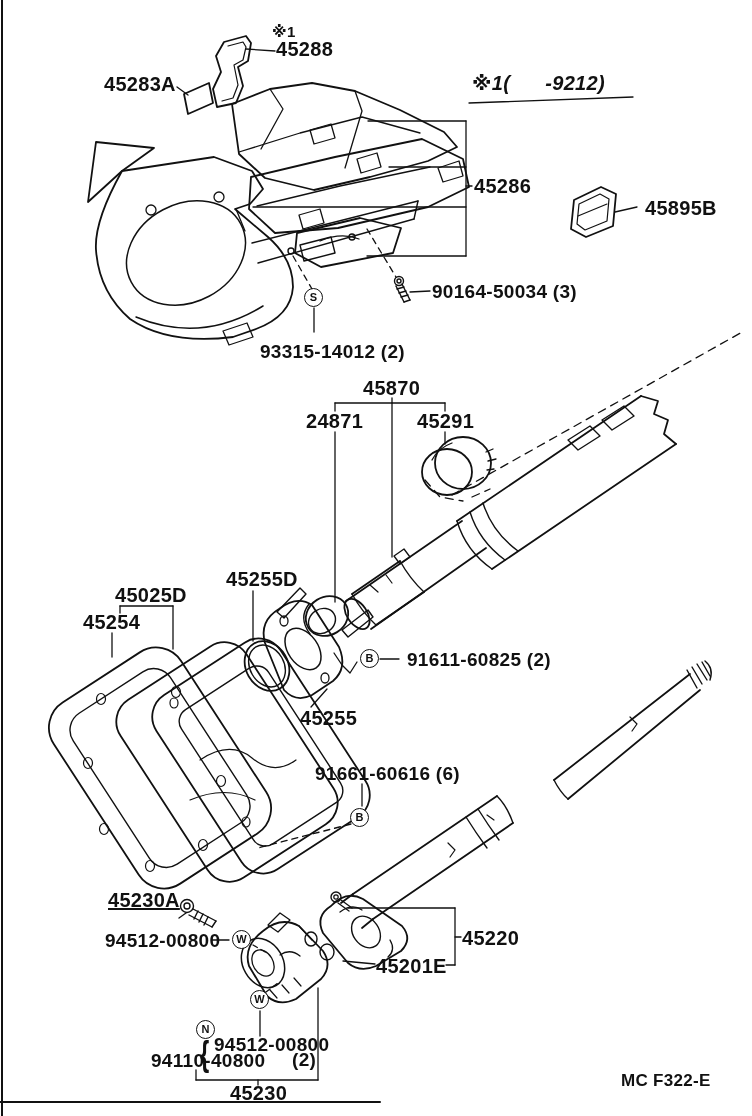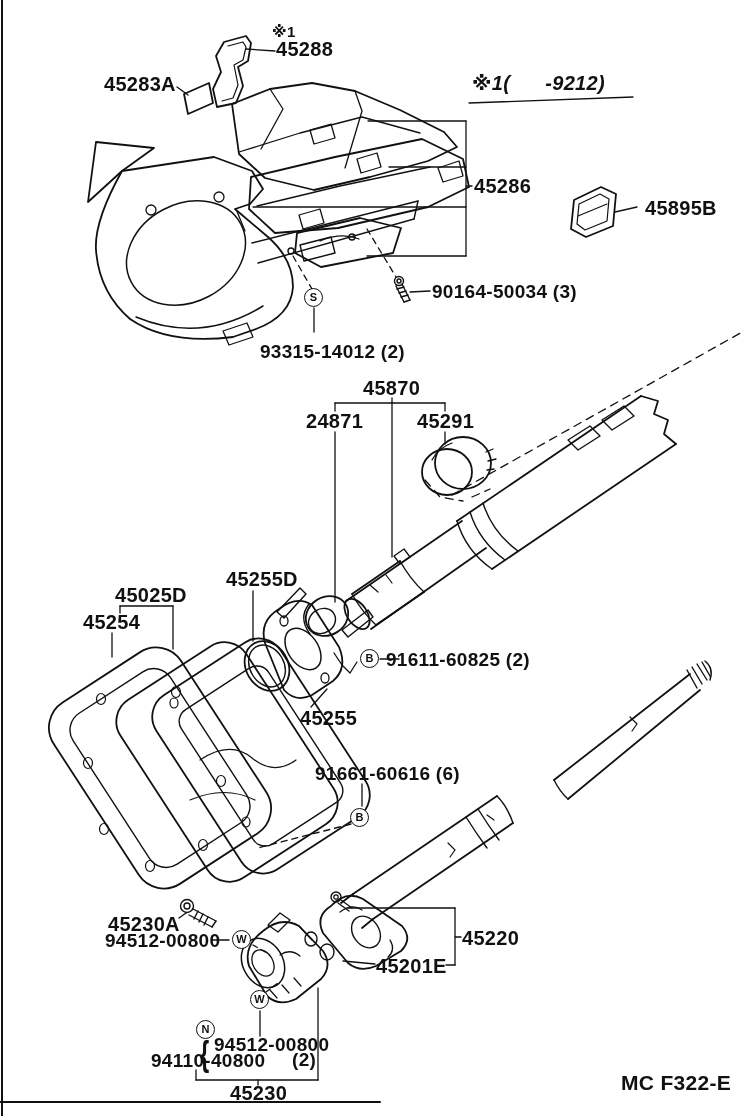--- a/index.html
+++ b/index.html
@@ -7,21 +7,21 @@
     position:relative;width:752px;height:1116px;background:#ffffff;overflow:hidden;
     font-family:"Liberation Sans","DejaVu Sans",sans-serif;color:#111;
   }
   #artwork{position:absolute;left:0;top:0;}
   .lbl{
     position:absolute;font-weight:bold;font-size:20px;letter-spacing:0.3px;
     white-space:pre;line-height:1.05;color:#111;
   }
   .lbl.sm{font-size:19px;}
   .lbl.xs{font-size:15px;}
-  .lbl.code{font-size:21px;}
+  .lbl.code{font-size:17px;}
   .cmark{
     position:absolute;width:17px;height:17px;border:1.7px solid #111;border-radius:50%;
     font-size:11px;font-weight:bold;text-align:center;line-height:17px;color:#111;
     background:#fff;
   }
   .brace{
     position:absolute;font-size:34px;font-weight:bold;transform:scale(0.7,1.05);
     transform-origin:left top;color:#111;
   }
 </style>
@@ -264,24 +264,24 @@
   <div class="lbl" style="left:474px;top:176px;">45286</div>
   <div class="lbl" style="left:639px;top:198px;margin-left:6px;">45895B</div>
   <div class="lbl sm" style="left:432px;top:282px;">90164-50034 (3)</div>
   <div class="lbl sm" style="left:260px;top:335px;margin-top:7px;">93315-14012 (2)</div>
   <div class="lbl" style="left:363px;top:378px;">45870</div>
   <div class="lbl" style="left:306px;top:411px;">24871</div>
   <div class="lbl" style="left:417px;top:411px;">45291</div>
   <div class="lbl" style="left:115px;top:585px;">45025D</div>
   <div class="lbl" style="left:83px;top:612px;">45254</div>
   <div class="lbl" style="left:226px;top:569px;">45255D</div>
-  <div class="lbl sm" style="left:386px;top:650px;">91611-60825 (2)</div>
+  <div class="lbl sm" style="left:407px;top:650px;">91611-60825 (2)</div>
   <div class="lbl" style="left:300px;top:708px;">45255</div>
   <div class="lbl sm" style="left:315px;top:764px;">91661-60616 (6)</div>
-  <div class="lbl" style="left:108px;top:914px;">45230A</div>
+  <div class="lbl" style="left:108px;top:890px;text-decoration:underline;">45230A</div>
   <div class="lbl sm" style="left:105px;top:931px;">94512-00800</div>
   <div class="lbl" style="left:462px;top:928px;">45220</div>
   <div class="lbl" style="left:376px;top:956px;">45201E</div>
   <div class="brace" style="left:200px;top:1033px;">{</div>
   <div class="lbl sm" style="left:214px;top:1035px;">94512-00800</div>
   <div class="lbl sm" style="left:292px;top:1050px;">(2)</div>
   <div class="lbl sm" style="left:151px;top:1051px;">94110-40800</div>
   <div class="lbl" style="left:230px;top:1083px;text-decoration:underline;">45230</div>
   <div class="lbl code" style="left:621px;top:1072px;">MC F322-E</div>
 

